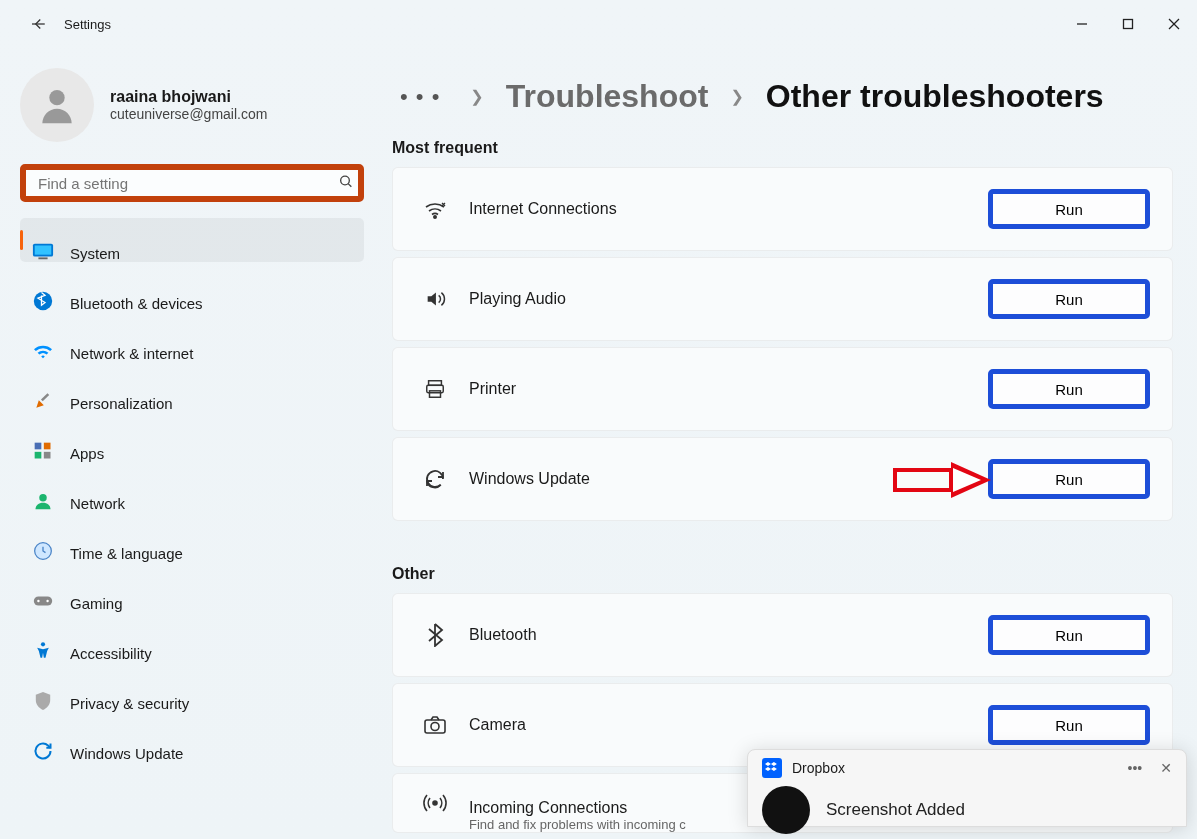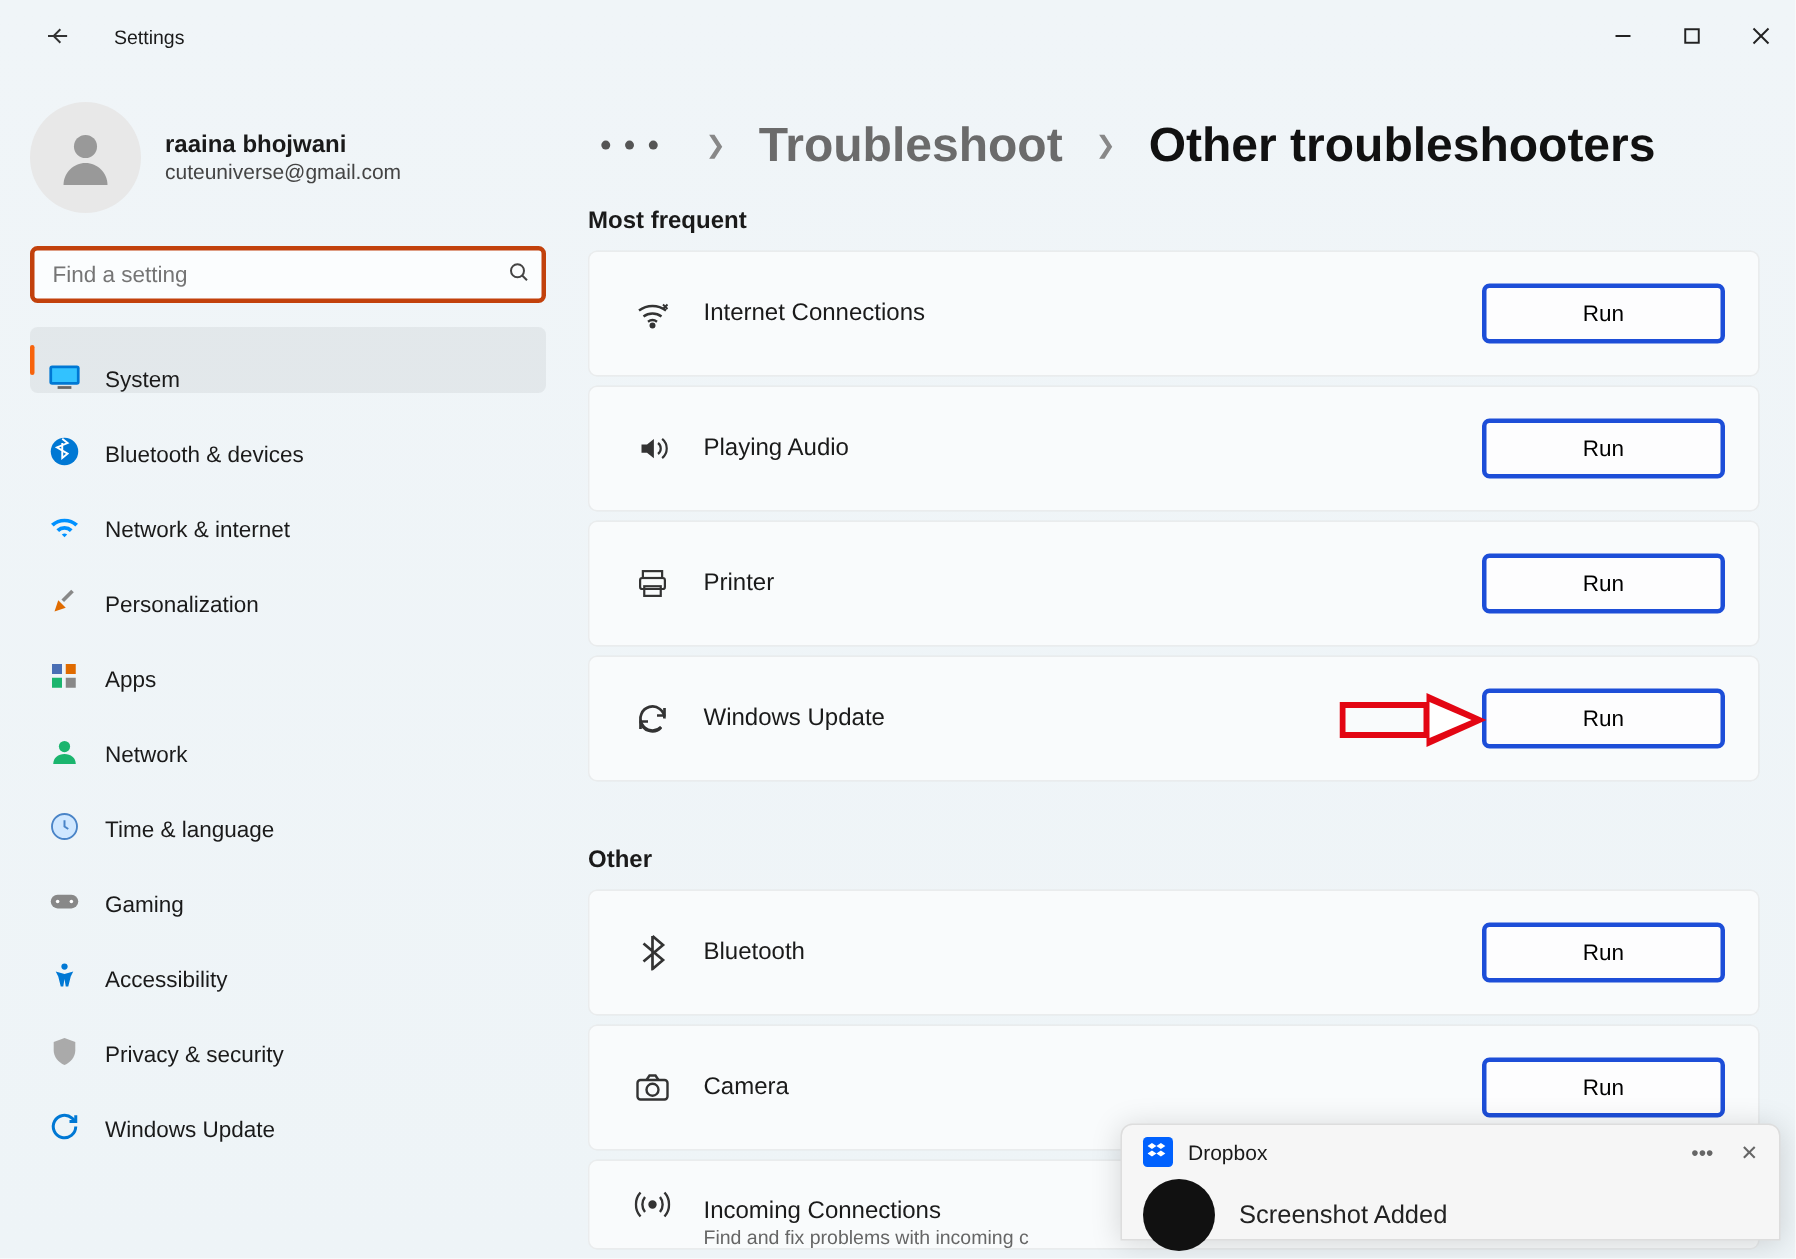--- a/index.html
+++ b/index.html
@@ -12,33 +12,33 @@
     font-size: 14px;
     color: #1a1a1a;
   }
   .titlebar {
     height: 48px;
     display: flex;
     align-items: center;
     padding-left: 18px;
   }
   .back-btn { width: 40px; height: 40px; display:flex; align-items:center; justify-content:center; cursor:pointer; }
-  .app-title { margin-left: 18px; font-size: 13px; }
+  .app-title { margin-left: 6px; font-size: 13px; }
   .winbtns { margin-left: auto; display:flex; }
   .winbtn { width: 46px; height: 32px; display:flex; align-items:center; justify-content:center; cursor:pointer; }
 
   .body-grid { display:flex; height: calc(839px - 48px); }
   .sidebar { width: 380px; padding: 20px 16px 0 20px; }
   .profile { display:flex; align-items:center; gap:16px; margin-bottom:22px; }
   .avatar { width:74px; height:74px; border-radius:50%; background:#e8e8e8; display:flex; align-items:center; justify-content:center; }
   .profile-name { font-weight:600; font-size:16px; }
   .profile-email { font-size:14px; color:#444; }
   .searchbox { position:relative; margin-bottom:16px; }
   .searchbox input {
-    width: 100%; height: 38px; border:3px solid #c2410c; border-radius:5px;
+    width: 100%; height: 38px; border:6px solid #c2410c; border-radius:5px;
     padding: 0 40px 0 12px; font-size: 15px; background:#fbfdfe;
   }
   .searchbox .sicon { position:absolute; right:10px; top:50%; transform:translateY(-50%); color:#555; }
   .nav { list-style:none; }
   .nav li {
     display:flex; align-items:flex-end; gap:16px; height:44px;
     padding: 0 12px; border-radius:5px; margin-bottom:6px; cursor:pointer;
     font-size: 15px;
   }
   .nav li.active { background: rgba(0,0,0,0.05); position:relative; }
@@ -60,21 +60,21 @@
     background:#f9fbfc; border:1px solid rgba(0,0,0,0.06);
     border-radius:6px; margin-bottom:6px; padding: 0 22px;
     display:flex; align-items:center; min-height: 84px;
     position:relative;
   }
   .card .cicon { width:40px; display:flex; align-items:center; justify-content:center; color:#333; }
   .card .clabel { font-size:16px; margin-left:14px; }
   .card .csub { font-size:13px; color:#666; margin-left:14px; }
   .card .ctext { display:flex; flex-direction:column;margin-top:24px; }
   .run-btn {
-    margin-left:auto; background:#fdfdfe; border:3px solid #1d4ed8;
+    margin-left:auto; background:#fdfdfe; border:5px solid #1d4ed8;
     border-radius:5px; width:162px; height:40px; font-size:15px; cursor:pointer;
   }
   .section-gap { height: 30px; }
 
   .arrow-annot {
     position:absolute; pointer-events:none;
   }
 
   .toast {
     position:absolute; right:10px; bottom:12px; width:440px; height:78px;

